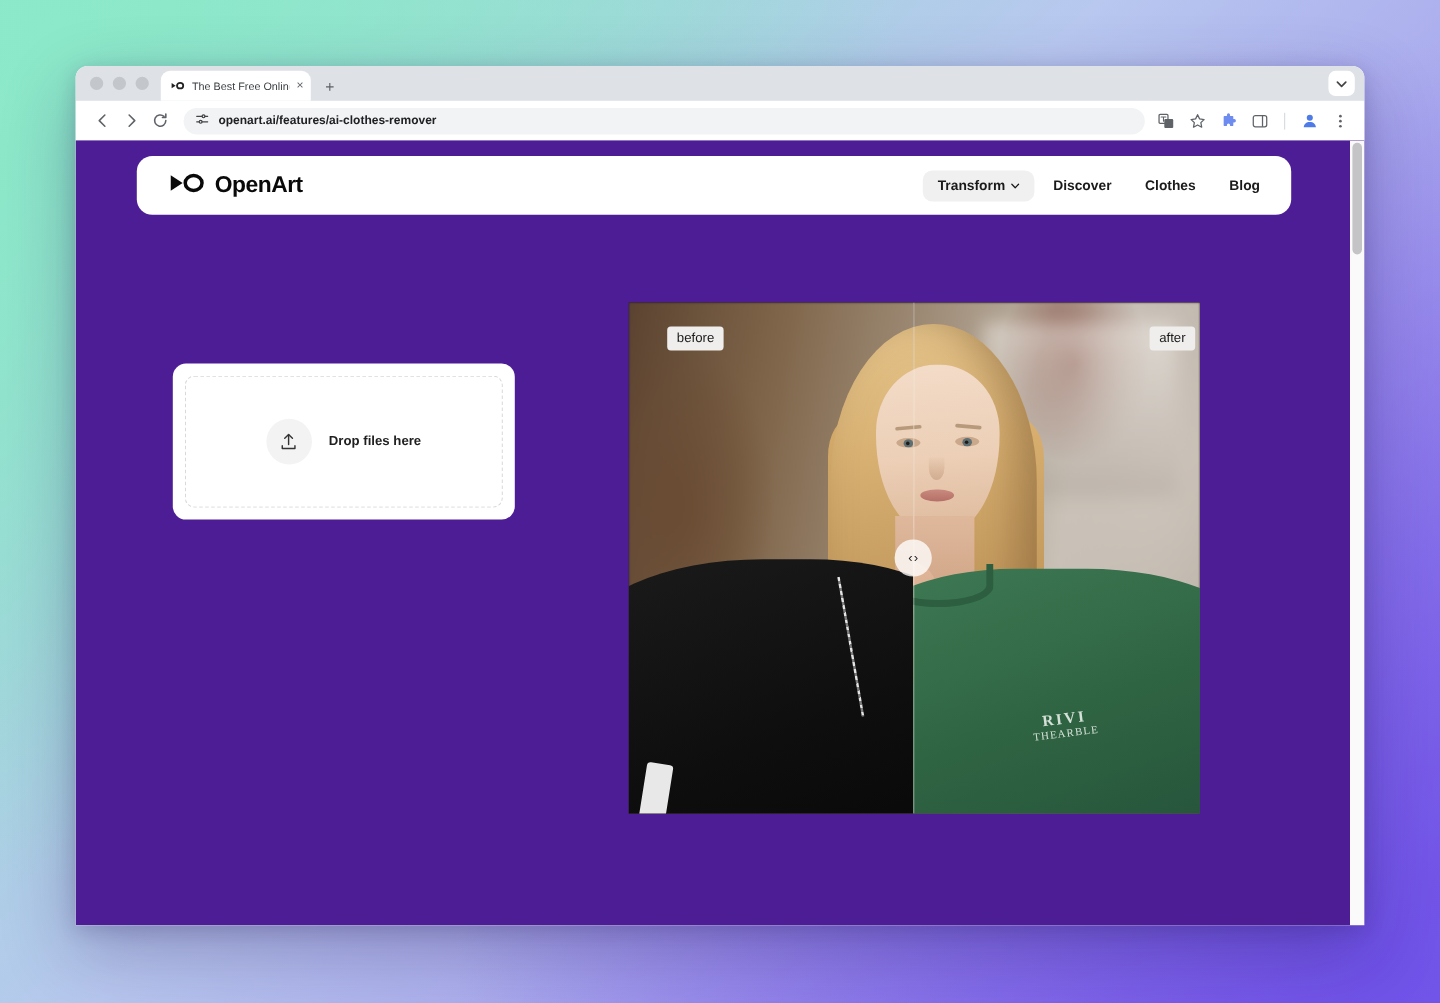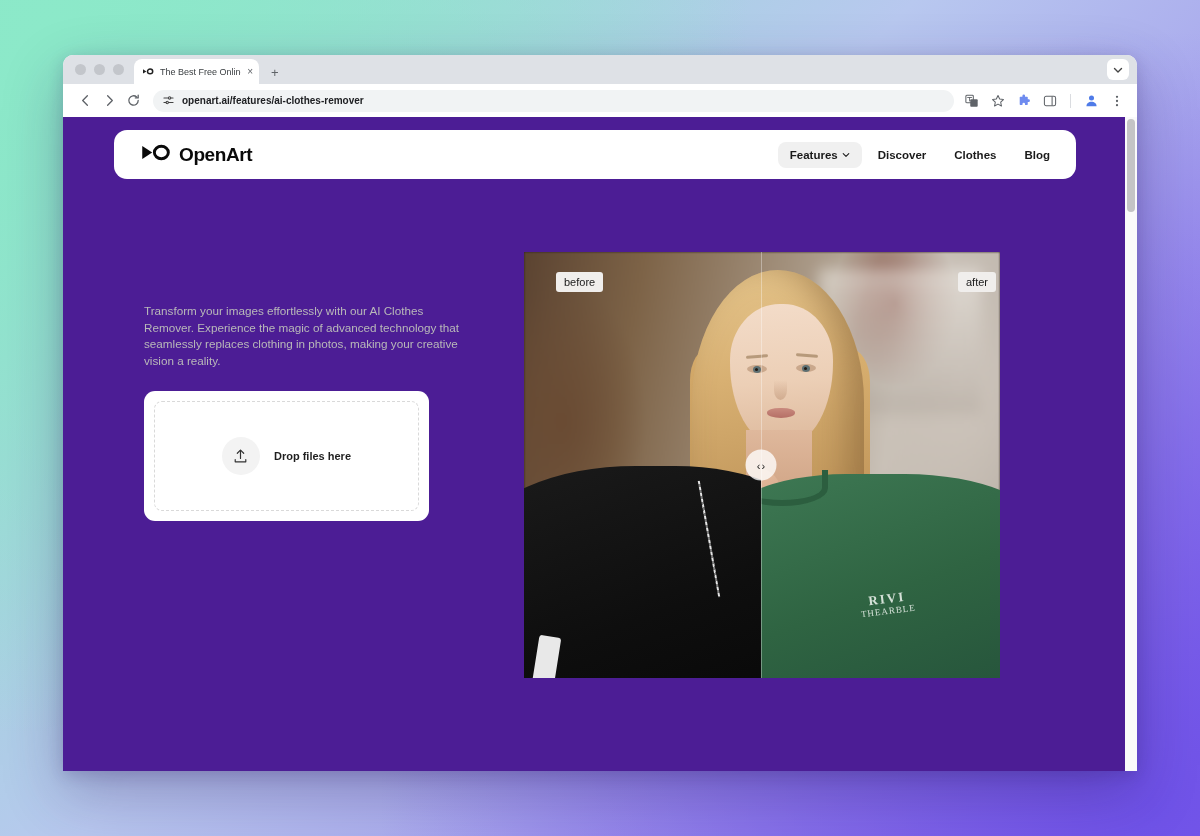--- a/index.html
+++ b/index.html
@@ -598,40 +598,39 @@
           <svg width="29" height="17" viewBox="0 0 30 18" aria-hidden="true">
             <path d="M1 2.2 L11.5 9 L1 15.8 Z" fill="#0a0a0a"></path>
             <ellipse cx="21.2" cy="9" rx="7.4" ry="6.6" fill="none" stroke="#0a0a0a" stroke-width="3.1"></ellipse>
           </svg>
         </span>
         <span class="brand-name">OpenArt</span>
       </div>
 
       <div class="nav-links">
         <div class="nav-link active">
-          <span>Features</span>
+          <span>Transform</span>
           <svg width="8" height="8" viewBox="0 0 10 10">
               <path d="M1.5 3.2 L5 6.8 L8.5 3.2" fill="none" stroke="#1a1a1a" stroke-width="1.3" stroke-linecap="round" stroke-linejoin="round"></path>
             </svg>
         </div>
         <div class="nav-link">
           <span>Discover</span>
         </div>
         <div class="nav-link">
           <span>Clothes</span>
         </div>
         <div class="nav-link">
           <span>Blog</span>
         </div>
       </div>
 
     </div>
 
     <div class="hero-left">
-      <p class="hero-desc">Transform your images effortlessly with our AI Clothes Remover. Experience the magic of advanced technology that seamlessly replaces clothing in photos, making your creative vision a reality.</p>
 
       <div class="upload-card">
         <div class="upload-dash">
           <span class="upload-circle">
             <svg width="17" height="17" viewBox="0 0 18 18">
               <path d="M9 2.4 V11" fill="none" stroke="#333" stroke-width="1.25" stroke-linecap="round"></path>
               <path d="M5.6 5.6 L9 2.3 L12.4 5.6" fill="none" stroke="#333" stroke-width="1.25" stroke-linecap="round" stroke-linejoin="round"></path>
               <path d="M3.4 12.2 V14.6 H14.6 V12.2" fill="none" stroke="#333" stroke-width="1.25" stroke-linecap="round" stroke-linejoin="round"></path>
             </svg>
           </span>

